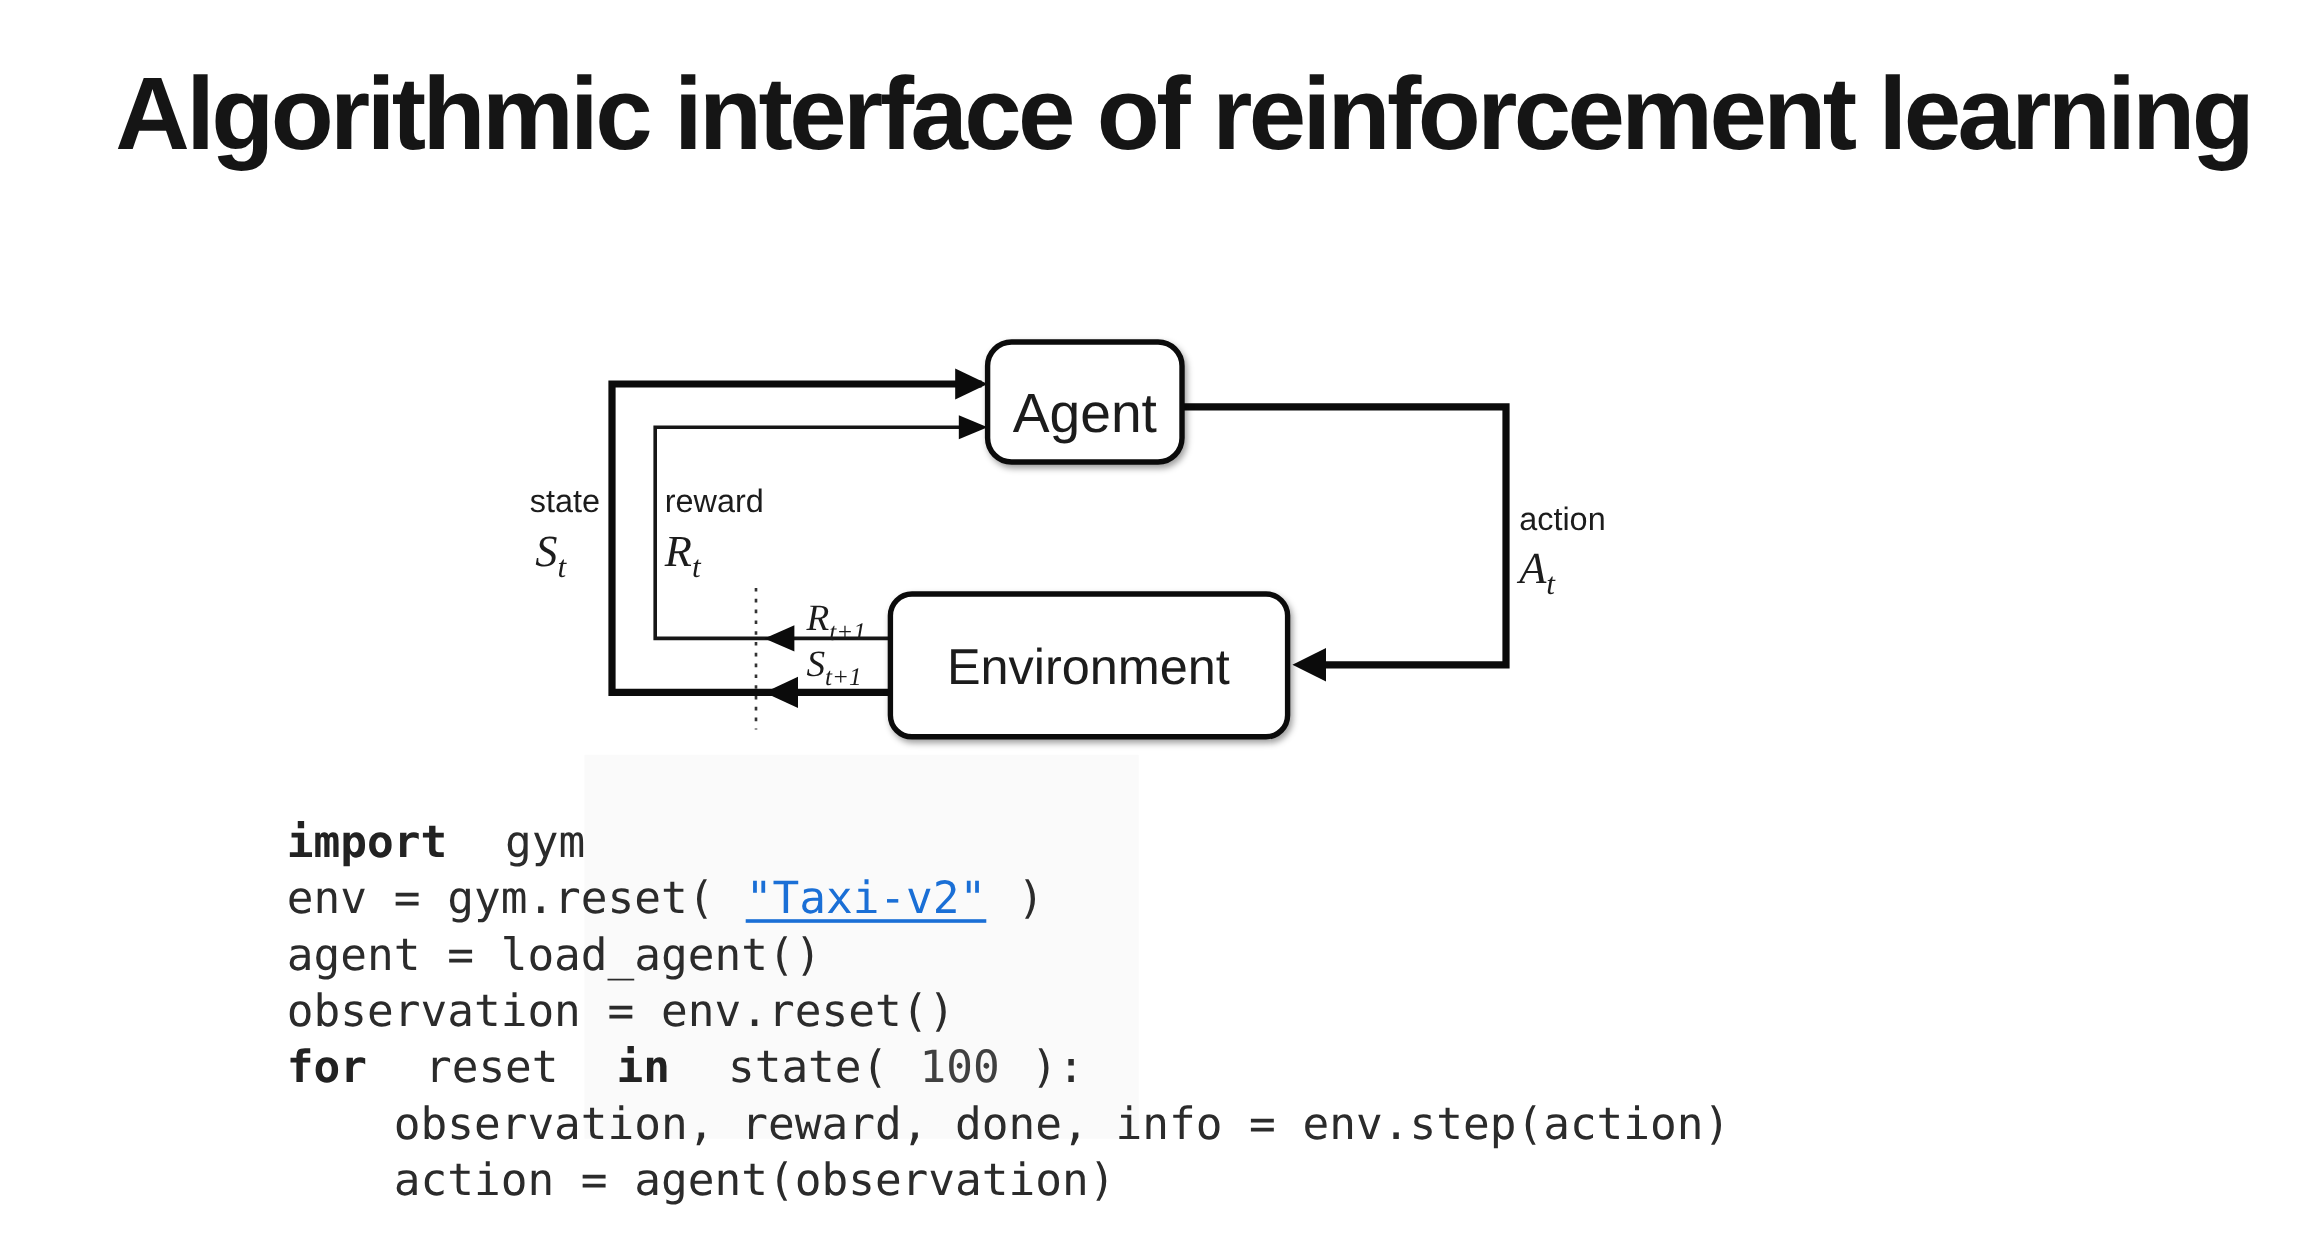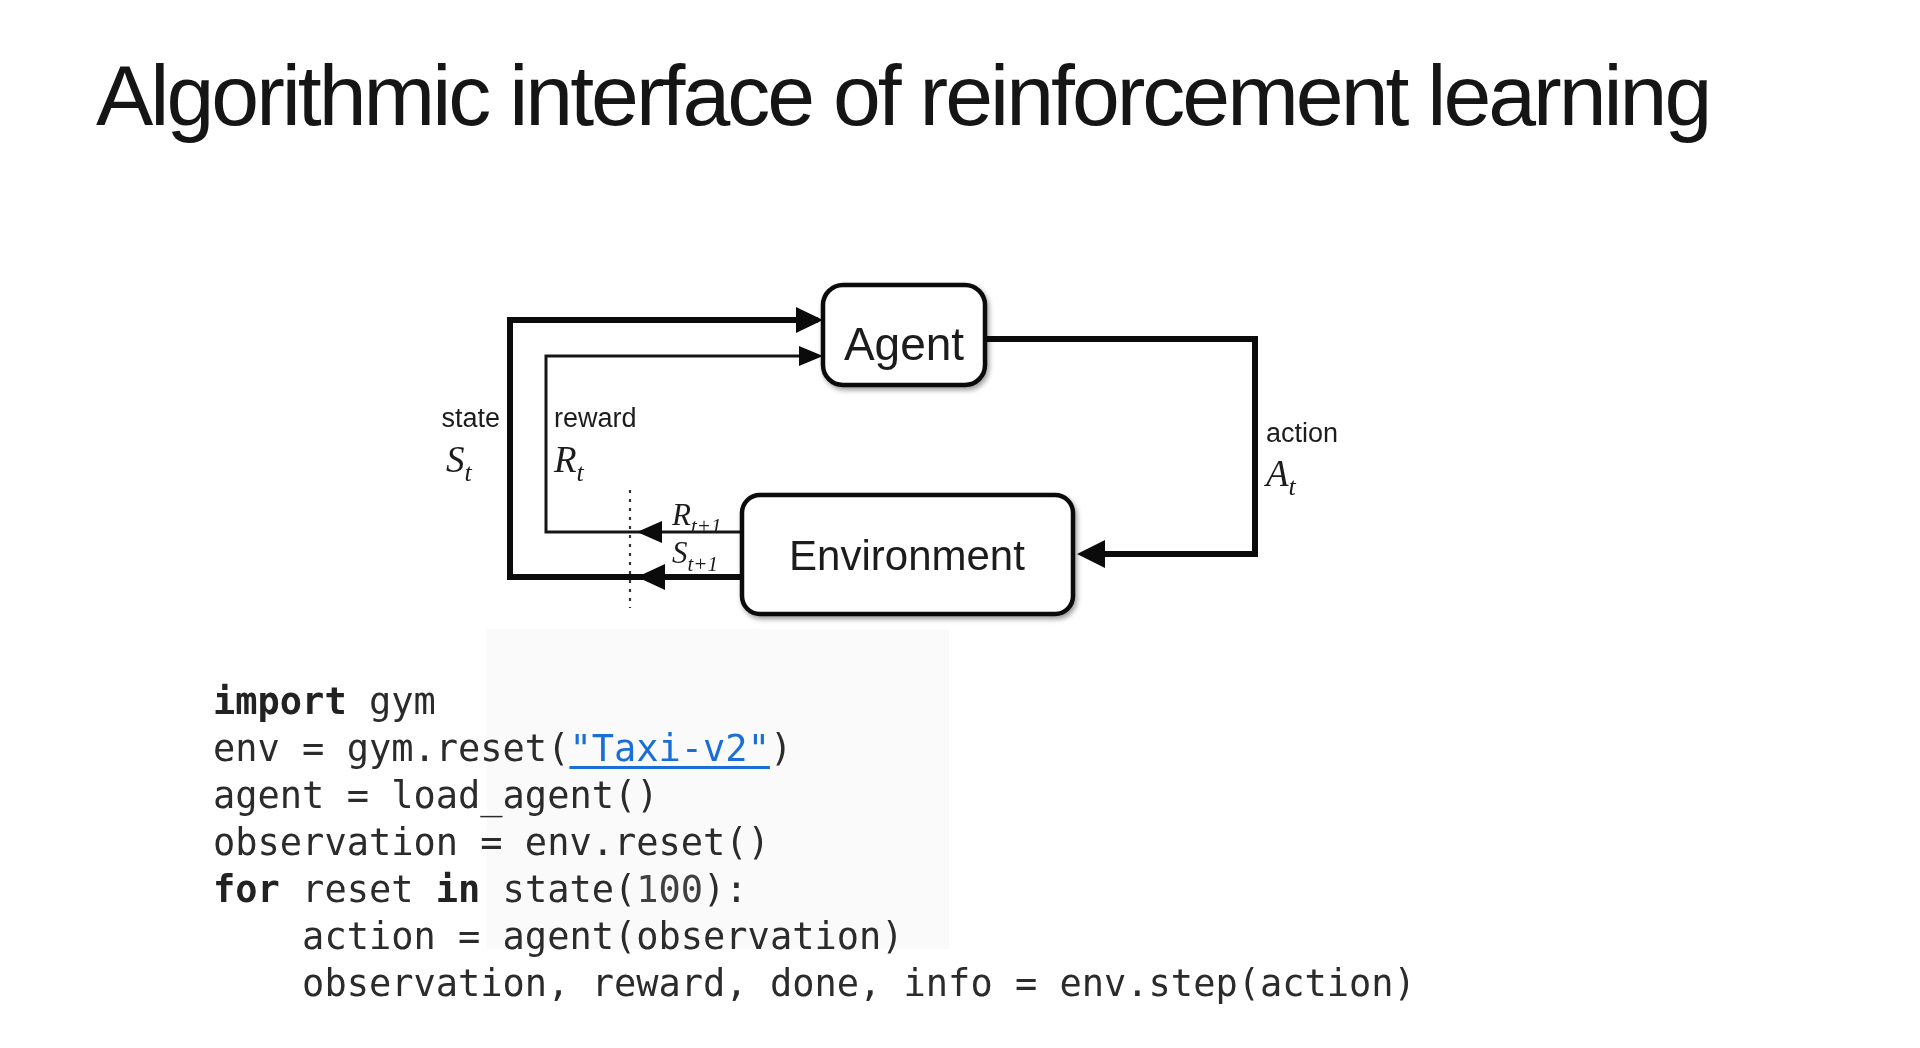--- a/index.html
+++ b/index.html
@@ -2,21 +2,21 @@
 <html><head>
 <meta charset="utf-8">
 <style>
   html,body{margin:0;padding:0;}
   body{
     width:1920px;height:1048px;position:relative;background:#ffffff;
     font-family:"Liberation Sans",sans-serif;overflow:hidden;
   }
   .slide-title{
     position:absolute;left:96px;top:48px;width:1824px;
-    font-size:86px;line-height:1.1;font-weight:400;letter-spacing:-3px;
+    font-size:86px;line-height:1.1;font-weight:700;letter-spacing:-3px;
     color:#151515;white-space:nowrap;
   }
   .code-bg{
     position:absolute;left:487px;top:629px;width:462px;height:320px;
     background:#fafafa;
   }
   .rl-diagram{position:absolute;left:400px;top:255px;}
   .rl-diagram .box{fill:#ffffff;stroke:#0b0b0b;stroke-width:4.5;filter:drop-shadow(2px 3px 2.5px rgba(0,0,0,0.38));}
   .rl-diagram .wire-thick{fill:none;stroke:#0b0b0b;stroke-width:6;}
   .rl-diagram .wire-thin{fill:none;stroke:#161616;stroke-width:3;}
@@ -25,21 +25,21 @@
   .rl-diagram text{fill:#1c1c1c;}
   .box-label{font-family:"Liberation Sans",sans-serif;fill:#111;}
   .plain-label{font-family:"Liberation Sans",sans-serif;font-size:27px;fill:#262626;}
   .math{font-family:"Liberation Serif",serif;font-style:italic;fill:#111;}
   .code-block{
     position:absolute;left:213px;top:678px;
     font-family:"DejaVu Sans Mono",monospace;
     font-size:37px;line-height:47px;color:#2b2b2b;
   }
   .code-line{white-space:pre;}
-  .code-line span{white-space:pre;}
+  .code-line span{white-space:pre;margin-left:26px;}
   .kw{font-weight:bold;color:#222;}
   .num{color:#404040;}
   .str-link{color:#1a6fd6;text-decoration:underline;text-underline-offset:5px;}
 </style>
 </head>
 <body>
 
 <div class="slide-title">Algorithmic interface of reinforcement learning</div>
 
 <div class="code-bg"></div>
@@ -80,16 +80,16 @@
   <div class="code-line"><span class="kw">import</span><span> gym</span></div>
 
   <div class="code-line"><span>env = gym.reset(</span><span class="str-link">"Taxi-v2"</span><span>)</span></div>
 
   <div class="code-line"><span>agent = load_agent()</span></div>
 
   <div class="code-line"><span>observation = env.reset()</span></div>
 
   <div class="code-line"><span class="kw">for</span><span> reset </span><span class="kw">in</span><span> state(</span><span class="num">100</span><span>):</span></div>
 
+  <div class="code-line"><span>    observation, reward, done, info = env.step(action)</span></div>
+
   <div class="code-line"><span>    action = agent(observation)</span></div>
-
-  <div class="code-line"><span>    observation, reward, done, info = env.step(action)</span></div>
 </div>
 
 </body></html>

